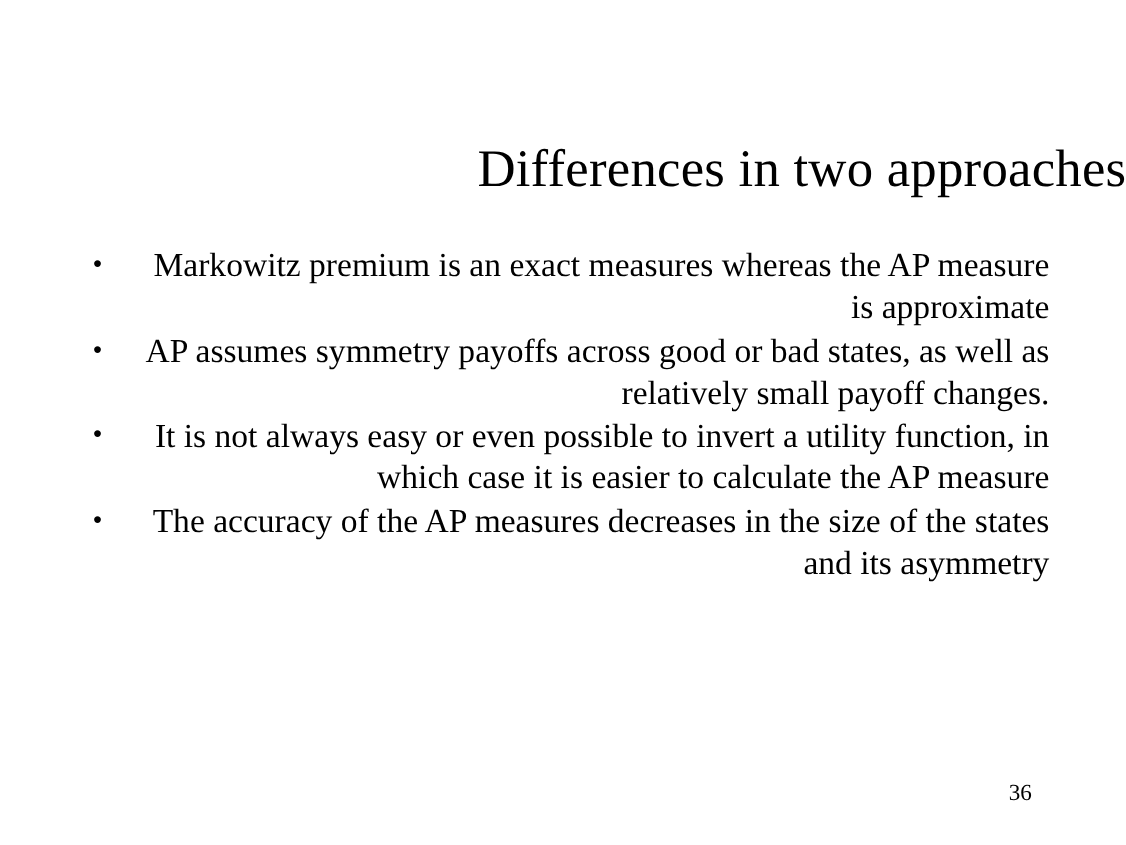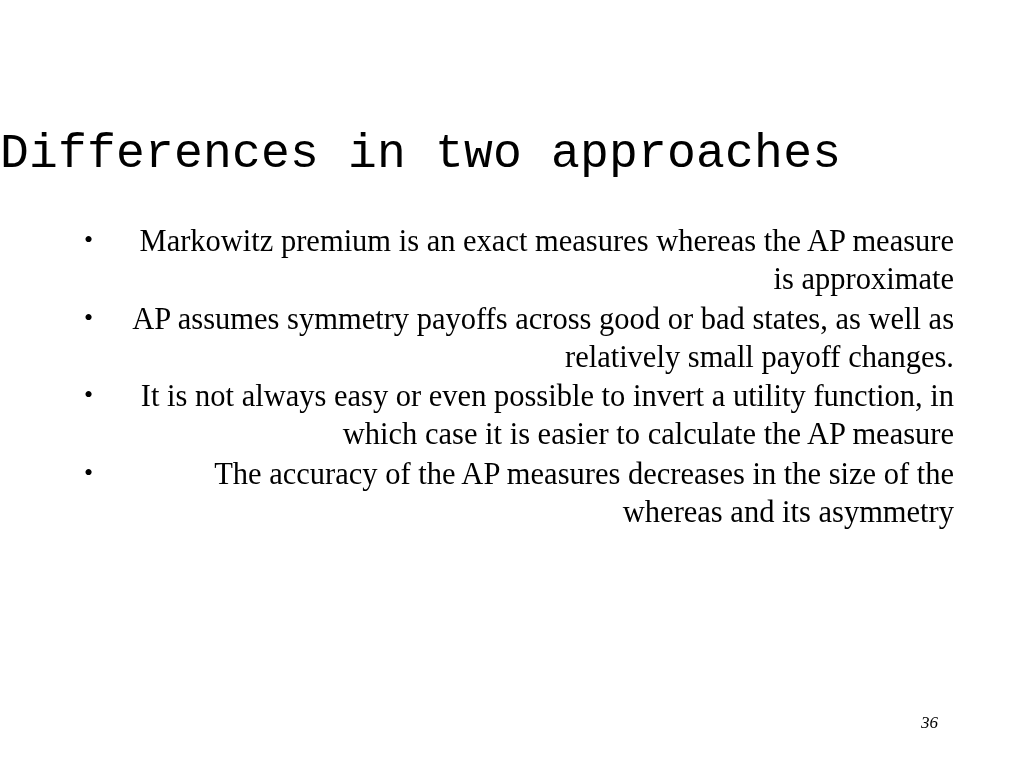--- a/index.html
+++ b/index.html
@@ -18,26 +18,25 @@
     position: relative;
     width: 1024px;
     height: 768px;
     box-sizing: border-box;
   }
   .slide-title {
     position: absolute;
     top: 96px;
     left: 0;
     width: 1024px;
-    text-align: left;
+    text-align: right;
     font-size: 48px;
     font-weight: normal;
     line-height: 1.1;
     letter-spacing: 0.2px;
-    font-family: Liberation Mono, monospace;
   }
   .bullet-list {
     position: absolute;
     top: 222px;
     left: 84px;
     width: 870px;
     margin: 0;
     padding: 0;
     list-style: none;
   }
@@ -56,23 +55,22 @@
     line-height: 1.42;
   }
   .bullet-text {
     flex: 1 1 auto;
     text-align: right;
   }
   .page-number {
     position: absolute;
     right: 86px;
     bottom: 37px;
-    font-size: 17px;
+    font-size: 21px;
     line-height: 1;
-    font-style: italic;
   }
 </style>
 </head>
 <body>
 
 <div class="slide">
 
   <h1 class="slide-title">Differences in two approaches</h1>
 
   <ul class="bullet-list">
@@ -83,19 +81,19 @@
     <li class="bullet-item">
       <span class="bullet-marker">•</span>
       <span class="bullet-text">AP assumes symmetry payoffs across good or bad states, as well as relatively small payoff changes.</span>
     </li>
     <li class="bullet-item">
       <span class="bullet-marker">•</span>
       <span class="bullet-text">It is not always easy or even possible to invert a utility function, in which case it is easier to calculate the AP measure</span>
     </li>
     <li class="bullet-item">
       <span class="bullet-marker">•</span>
-      <span class="bullet-text">The accuracy of the AP measures decreases in the size of the whereas and its asymmetry</span>
+      <span class="bullet-text">The accuracy of the AP measures decreases in the size of the states and its asymmetry</span>
     </li>
   </ul>
 
   <div class="page-number">36</div>
 
 </div>
 
 </body></html>

